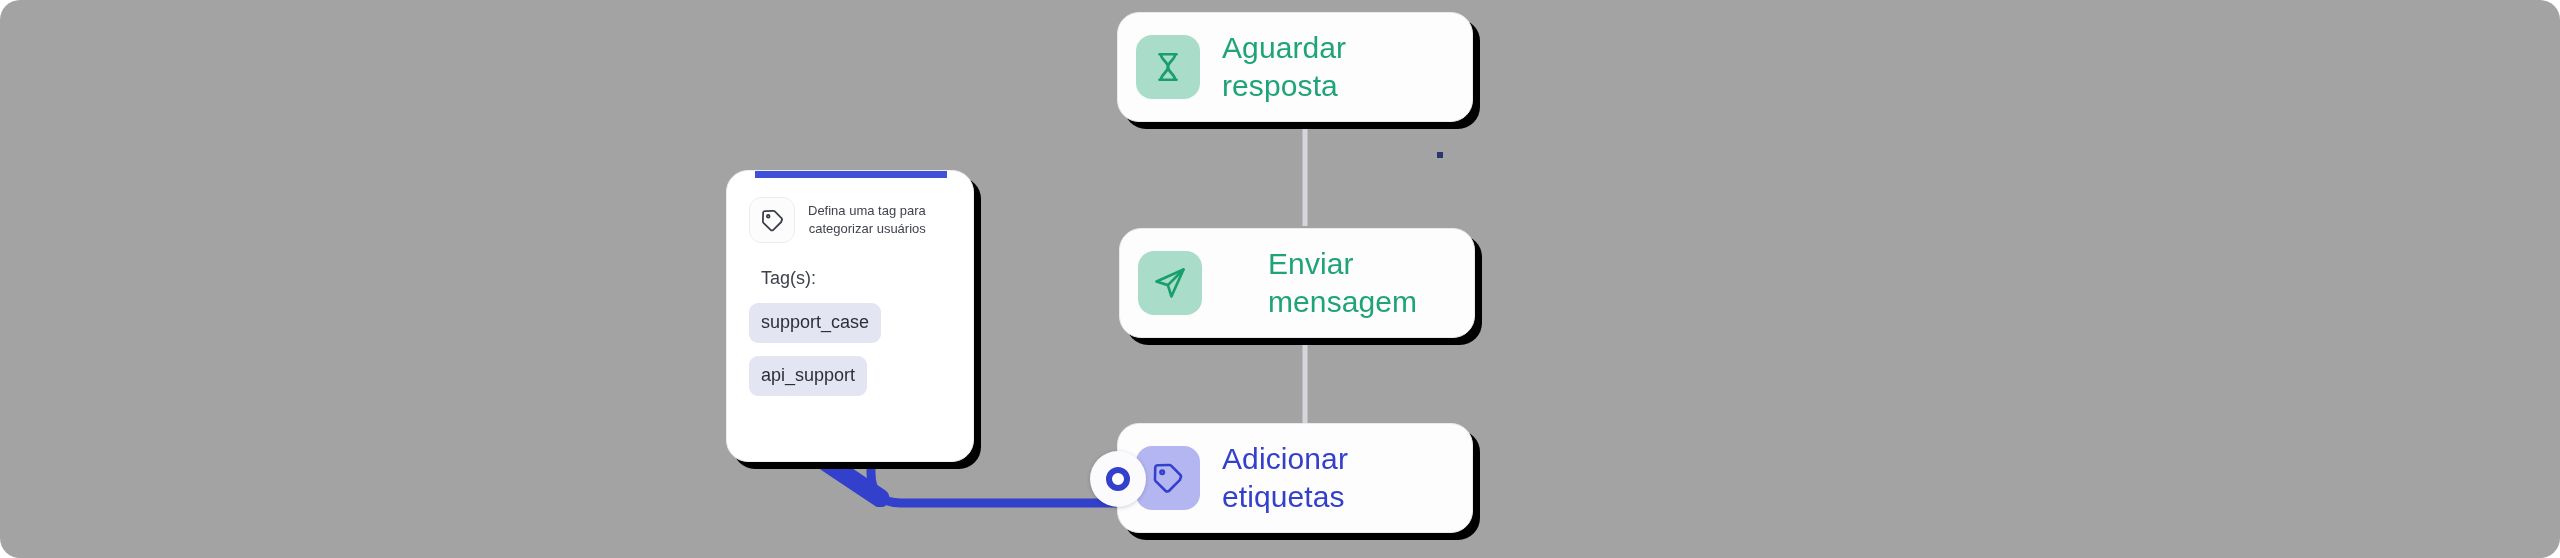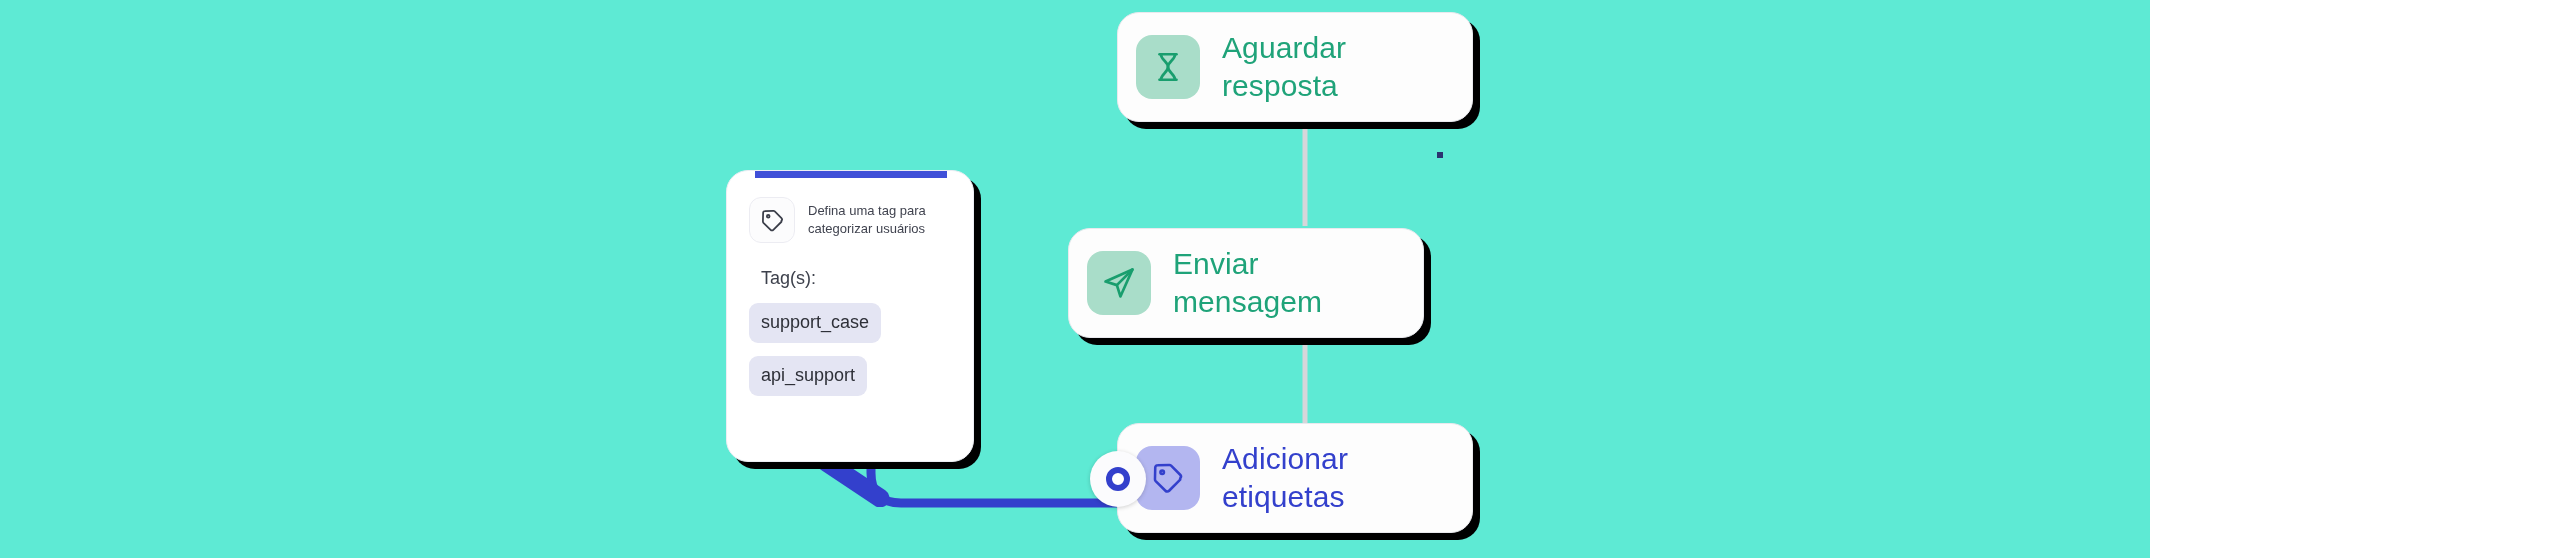--- a/index.html
+++ b/index.html
@@ -7,24 +7,25 @@
     margin: 0;
     padding: 0;
     background: #ffffff;
   }
   body {
     font-family: "Liberation Sans", sans-serif;
     -webkit-font-smoothing: antialiased;
   }
   #canvas {
     position: relative;
-    width: 2150px;
+    width: 2560px;
     height: 558px;
-    background: #5eead4;
+    background: #a3a3a3;
     overflow: hidden;
+    border-radius: 20px;
   }
 
   
   #edges {
     position: absolute;
     left: 0;
     top: 0;
     width: 2560px;
     height: 558px;
     pointer-events: none;
@@ -103,20 +104,21 @@
     left: 28px;
     top: 0;
     width: 192px;
     height: 7px;
     background: #4050d8;
   }
   .card-head {
     display: flex;
     align-items: center;
     padding: 26px 26px 0 22px;
+    text-align: right;
   }
   .card-head-icon {
     flex: 0 0 auto;
     width: 44px;
     height: 44px;
     border-radius: 12px;
     border: 1px solid #ececf2;
     background: #fcfcfd;
     display: flex;
     align-items: center;
@@ -187,21 +189,21 @@
         <path d="M6 3h12"></path>
         <path d="M6 21h12"></path>
         <path d="M7 3c0 4 5 5.2 5 9s-5 5-5 9"></path>
         <path d="M17 3c0 4-5 5.2-5 9s5 5 5 9"></path>
       </svg>
     </div>
     <div class="node-label green">Aguardar
 resposta</div>
   </div>
 
-  <div class="node" style="left:1068px; top:228px; width:356px; height:110px;">
+  <div class="node" style="left:1119px; top:228px; width:356px; height:110px;gap:44px;">
     <div class="node-icon green">
       <svg width="34" height="34" viewBox="0 0 24 24" fill="none" stroke="#199e6e" stroke-width="1.9" stroke-linecap="round" stroke-linejoin="round">
         <path d="M21.5 2.5 L2.5 11 L10.5 13.5 L13 21.5 Z"></path>
         <path d="M21.5 2.5 L10.5 13.5"></path>
       </svg>
     </div>
     <div class="node-label green">Enviar
 mensagem</div>
   </div>
 

